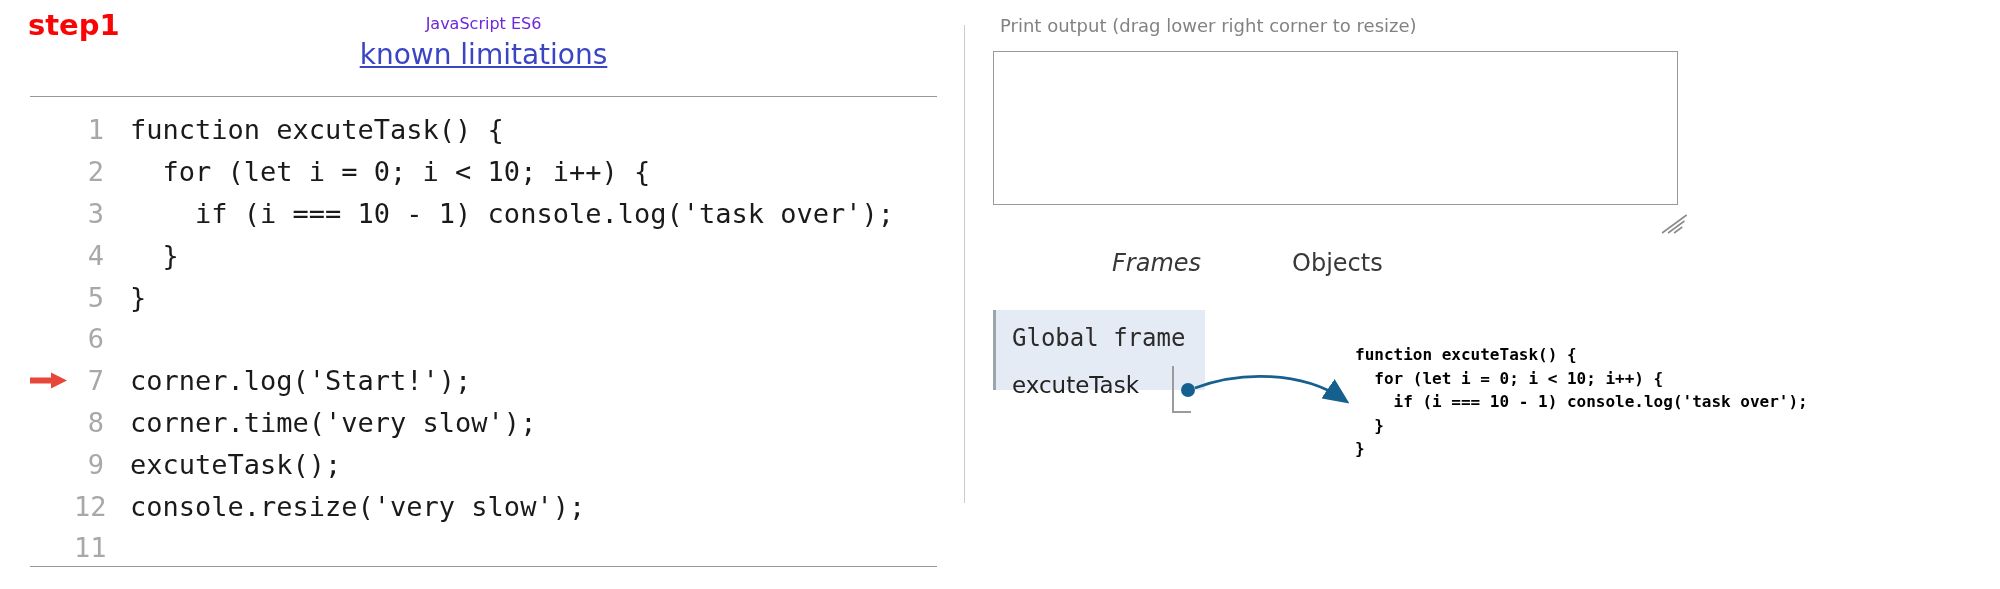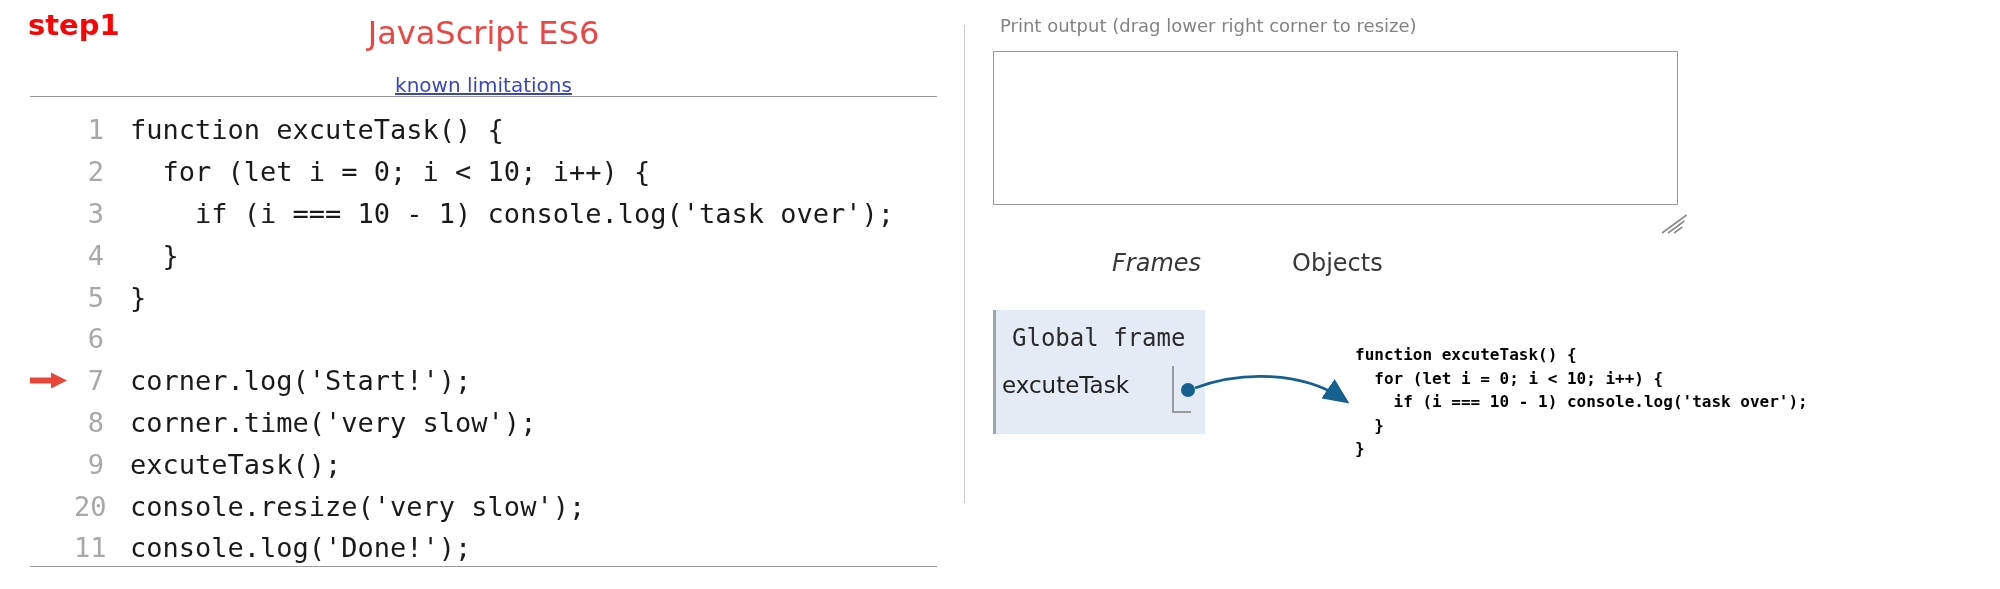--- a/index.html
+++ b/index.html
@@ -3,22 +3,22 @@
 <meta charset="utf-8">
 <style>
   html,body{margin:0;padding:0;background:#fff;}
   #app{position:relative;width:2000px;height:589px;background:#fff;overflow:hidden;
        font-family:"DejaVu Sans","Liberation Sans",sans-serif;}
 
   
   .step-label{position:absolute;left:28px;top:8px;font-size:29px;font-weight:bold;
               color:#fa0505;letter-spacing:0px;}
   .title-wrap{position:absolute;left:30px;top:14px;width:907px;text-align:center;}
-  .lang-title{font-size:32px;color:#ef4444;}
-  .limit-link{display:inline-block;margin-top:21px;font-size:20px;color:#3a45c4;
+  .lang-title{font-size:16px;color:#6d28d9;}
+  .limit-link{display:inline-block;margin-top:5px;font-size:28px;color:#3a45c4;
               text-decoration:underline;cursor:pointer;}
   .hr{position:absolute;height:1px;background:#999;}
   .hr-top{left:30px;top:96px;width:907px;}
   .hr-bottom{left:30px;top:566px;width:907px;}
 
   .code-area{position:absolute;left:0px;top:109px;width:960px;}
   .code-row{height:41.8px;display:flex;align-items:center;}
   .exec-arrow{display:inline-flex;width:44px;margin-left:30px;align-items:center;}
   .lnum{display:inline-block;width:30px;text-align:right;
         font-family:"DejaVu Sans Mono","Liberation Mono",monospace;
@@ -35,26 +35,26 @@
   .print-box{position:absolute;left:993px;top:51px;width:685px;height:154px;
              box-sizing:border-box;border:1px solid #999;background:#fff;resize:none;
              font-family:"DejaVu Sans Mono","Liberation Mono",monospace;font-size:16px;
              padding:6px;outline:none;}
   .resize-grip{position:absolute;left:1660px;top:211px;transform:skewX(-20deg);cursor:nwse-resize;}
 
   .pane-heading{position:absolute;top:249px;font-size:24px;color:#383838;}
   .frames-heading{left:1112px;font-style:italic;}
   .objects-heading{left:1292px;}
 
-  .global-frame{position:absolute;left:993px;top:310px;width:212px;height:124px;
+  .global-frame{position:absolute;left:993px;top:310px;width:212px;height:80px;
                 box-sizing:border-box;background:#e4ebf5;border-left:3px solid #9ba6ab;}
   .frame-title{position:absolute;left:16px;top:14px;
                font-family:"DejaVu Sans Mono","Liberation Mono",monospace;
                font-size:24px;color:#2b2b2b;white-space:pre;}
-  .frame-var-name{position:absolute;left:6px;top:62px;font-size:23px;color:#222;}
+  .frame-var-name{position:absolute;left:16px;top:62px;font-size:23px;color:#222;}
   .value-cell{position:absolute;left:1172px;top:366px;width:17px;height:45px;
               border-left:2px solid #9b9b9b;border-bottom:2px solid #9b9b9b;}
 
   .ptr-overlay{position:absolute;left:0;top:0;pointer-events:none;}
 
   .func-code{position:absolute;left:1355px;top:343px;}
   .obj-line{font-family:"DejaVu Sans Mono","Liberation Mono",monospace;
             font-size:16px;font-weight:bold;color:#000;line-height:23.5px;white-space:pre;}
 
   .watermark{position:absolute;right:12px;top:546px;font-size:20px;color:#d8d8d8;}
@@ -118,27 +118,26 @@
         <span class="lnum">8</span>
         <span class="lcode">corner.time('very slow');</span>
       </div>
       <div class="code-row">
         <span class="exec-arrow"></span>
         <span class="lnum">9</span>
         <span class="lcode">excuteTask();</span>
       </div>
       <div class="code-row">
         <span class="exec-arrow"></span>
-        <span class="lnum">20</span>
+        <span class="lnum">12</span>
         <span class="lcode">console.resize('very slow');</span>
       </div>
       <div class="code-row">
         <span class="exec-arrow"></span>
         <span class="lnum">11</span>
-        <span class="lcode">console.log('Done!');</span>
       </div>
     </div>
 
   <div class="hr hr-bottom"></div>
 
   <div class="v-divider"></div>
 
   <div class="print-label">Print output (drag lower right corner to resize)</div>
   <textarea class="print-box" aria-label="Print output (drag lower right corner to resize)" style=""></textarea>
   <div class="resize-grip">

